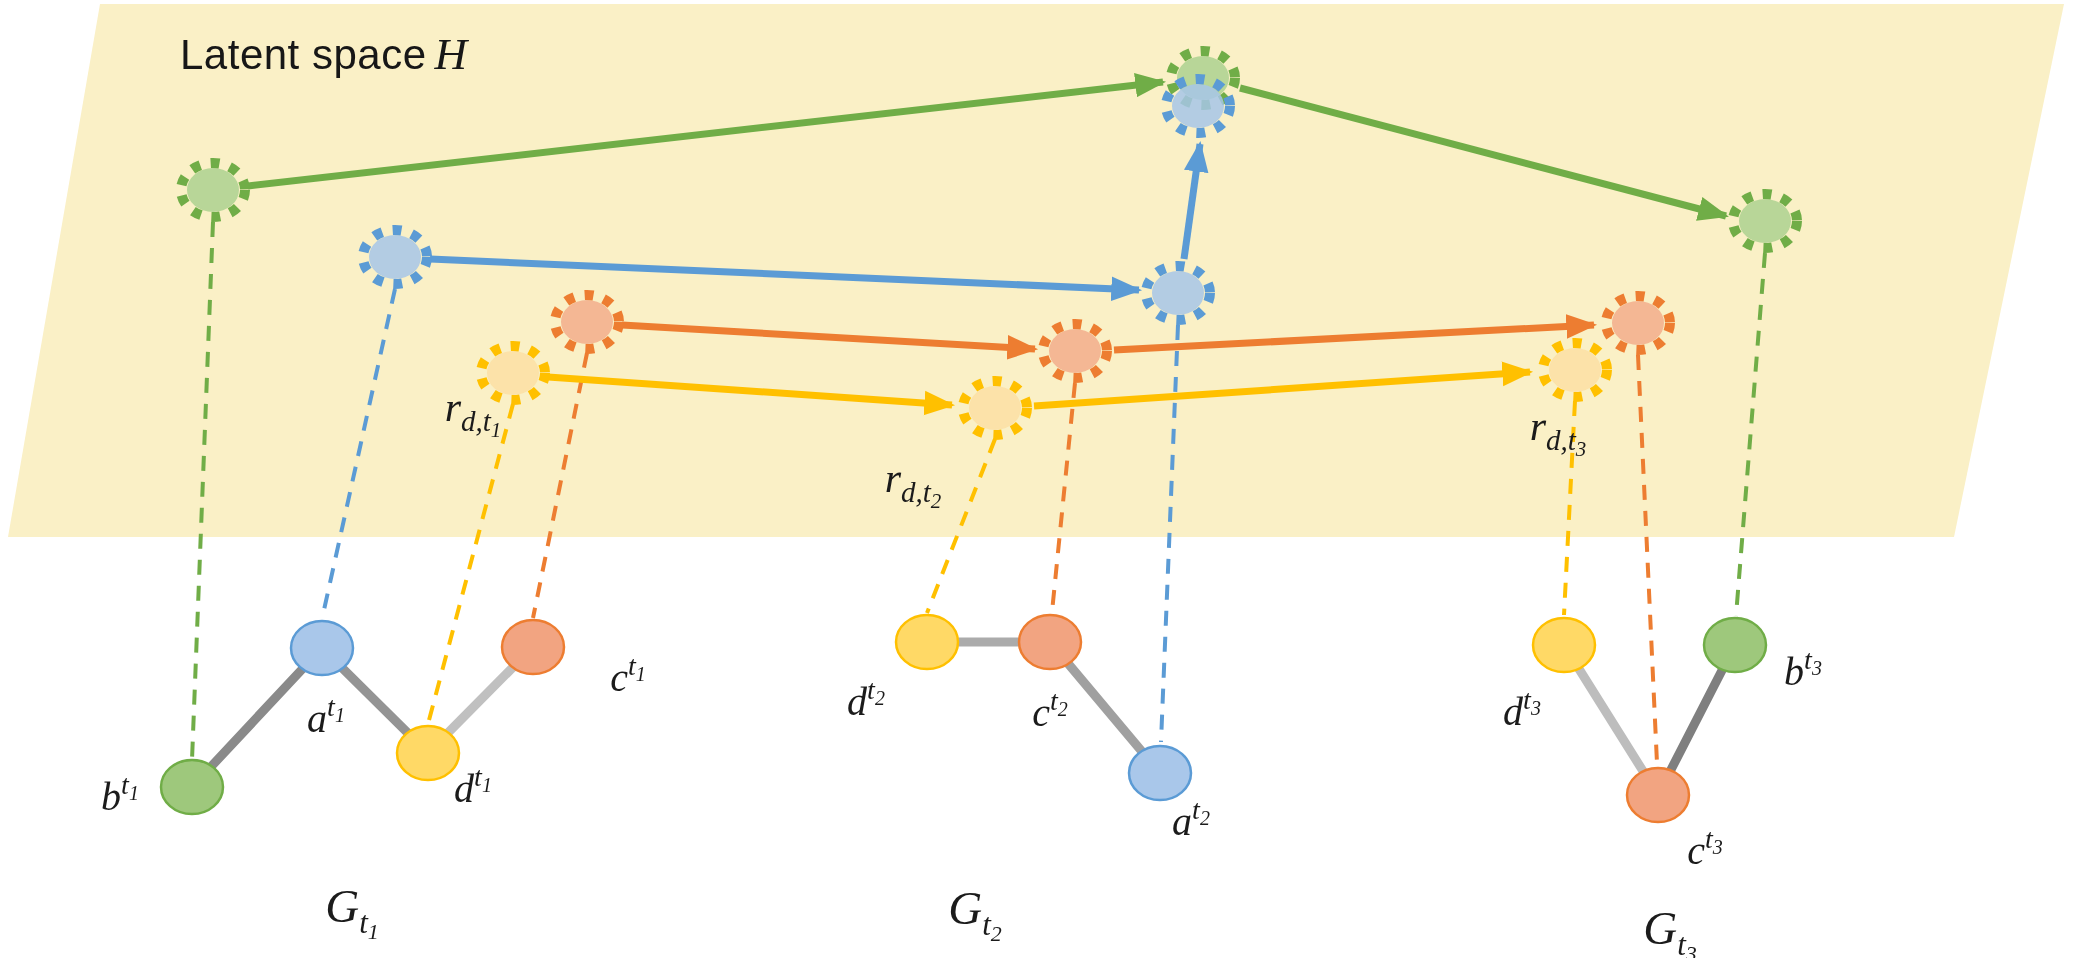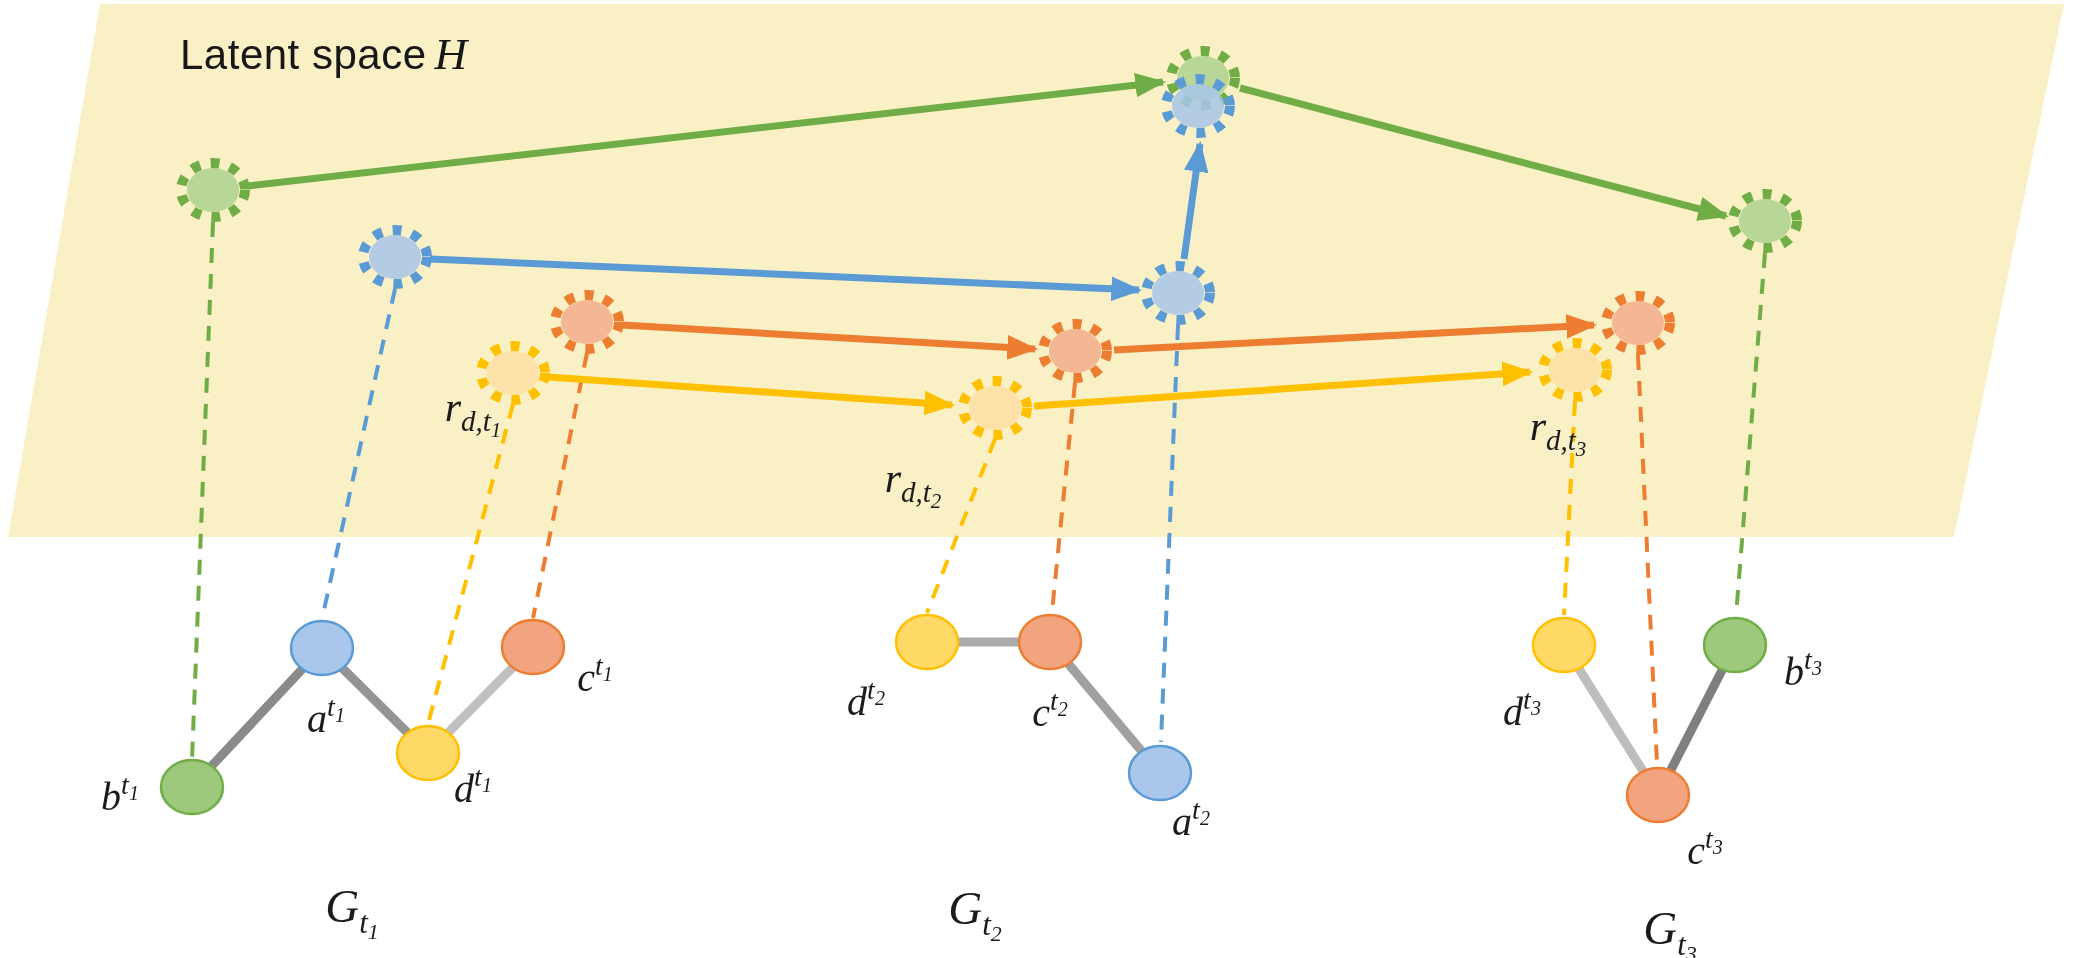--- a/index.html
+++ b/index.html
@@ -161,21 +161,21 @@
 
 <div class="title"><span>Latent space</span><span class="tH">H</span></div>
 
 <div class="mlabel r-lbl" style="left:473px;top:413px"><span class="rb">r</span><span class="rsub">d,t</span><span class="rsubsub">1</span></div>
 <div class="mlabel r-lbl" style="left:913px;top:484px"><span class="rb">r</span><span class="rsub">d,t</span><span class="rsubsub">2</span></div>
 <div class="mlabel r-lbl" style="left:1558px;top:432px"><span class="rb">r</span><span class="rsub">d,t</span><span class="rsubsub">3</span></div>
 
 <div class="mlabel node-lbl" style="left:120px;top:794px"><span class="nb">b</span><span class="nsup">t</span><span class="nsupsub">1</span></div>
 <div class="mlabel node-lbl" style="left:326px;top:716px"><span class="nb">a</span><span class="nsup">t</span><span class="nsupsub">1</span></div>
 <div class="mlabel node-lbl" style="left:473px;top:786px"><span class="nb">d</span><span class="nsup">t</span><span class="nsupsub">1</span></div>
-<div class="mlabel node-lbl" style="left:595px;top:675px"><span class="nb">c</span><span class="nsup">t</span><span class="nsupsub">1</span></div>
+<div class="mlabel node-lbl" style="left:628px;top:675px"><span class="nb">c</span><span class="nsup">t</span><span class="nsupsub">1</span></div>
 
 <div class="mlabel node-lbl" style="left:866px;top:699px"><span class="nb">d</span><span class="nsup">t</span><span class="nsupsub">2</span></div>
 <div class="mlabel node-lbl" style="left:1050px;top:710px"><span class="nb">c</span><span class="nsup">t</span><span class="nsupsub">2</span></div>
 <div class="mlabel node-lbl" style="left:1191px;top:819px"><span class="nb">a</span><span class="nsup">t</span><span class="nsupsub">2</span></div>
 
 <div class="mlabel node-lbl" style="left:1522px;top:709px"><span class="nb">d</span><span class="nsup">t</span><span class="nsupsub">3</span></div>
 <div class="mlabel node-lbl" style="left:1803px;top:669px"><span class="nb">b</span><span class="nsup">t</span><span class="nsupsub">3</span></div>
 <div class="mlabel node-lbl" style="left:1705px;top:848px"><span class="nb">c</span><span class="nsup">t</span><span class="nsupsub">3</span></div>
 
 <div class="mlabel g-lbl" style="left:352px;top:913px"><span class="gb">G</span><span class="gsub">t</span><span class="gsubsub">1</span></div>

